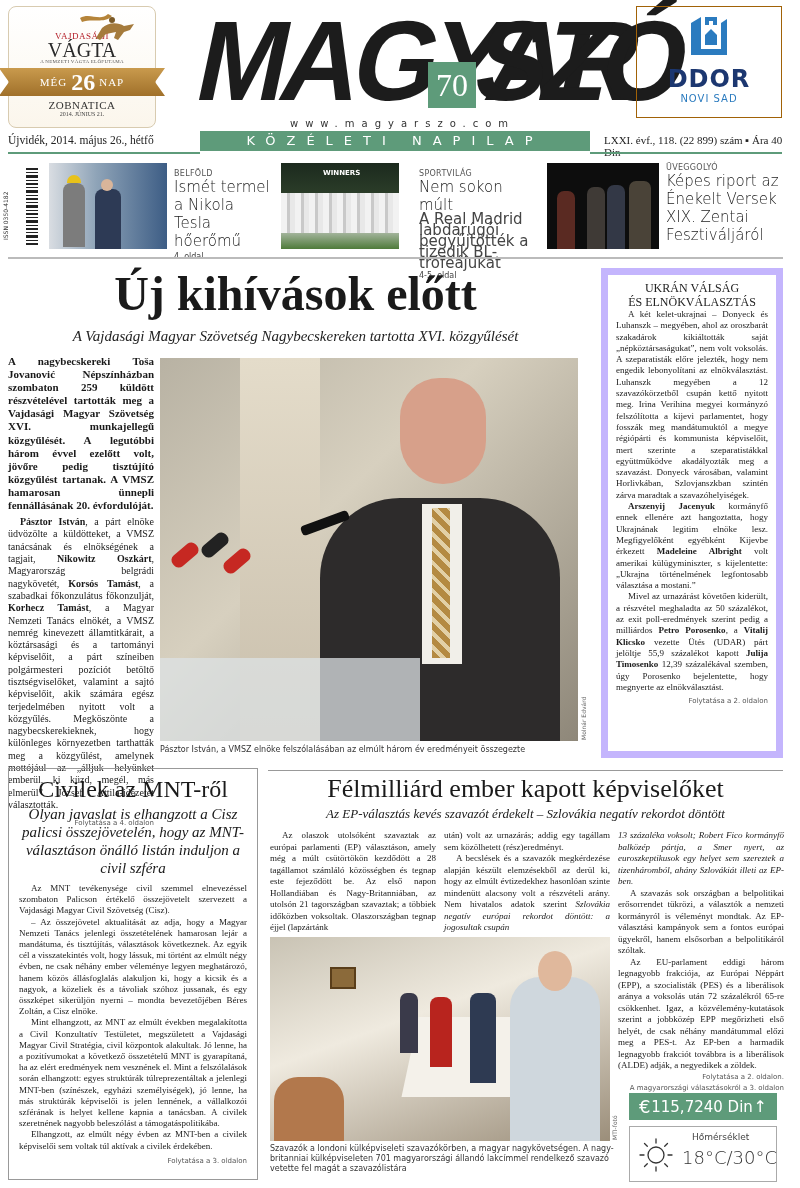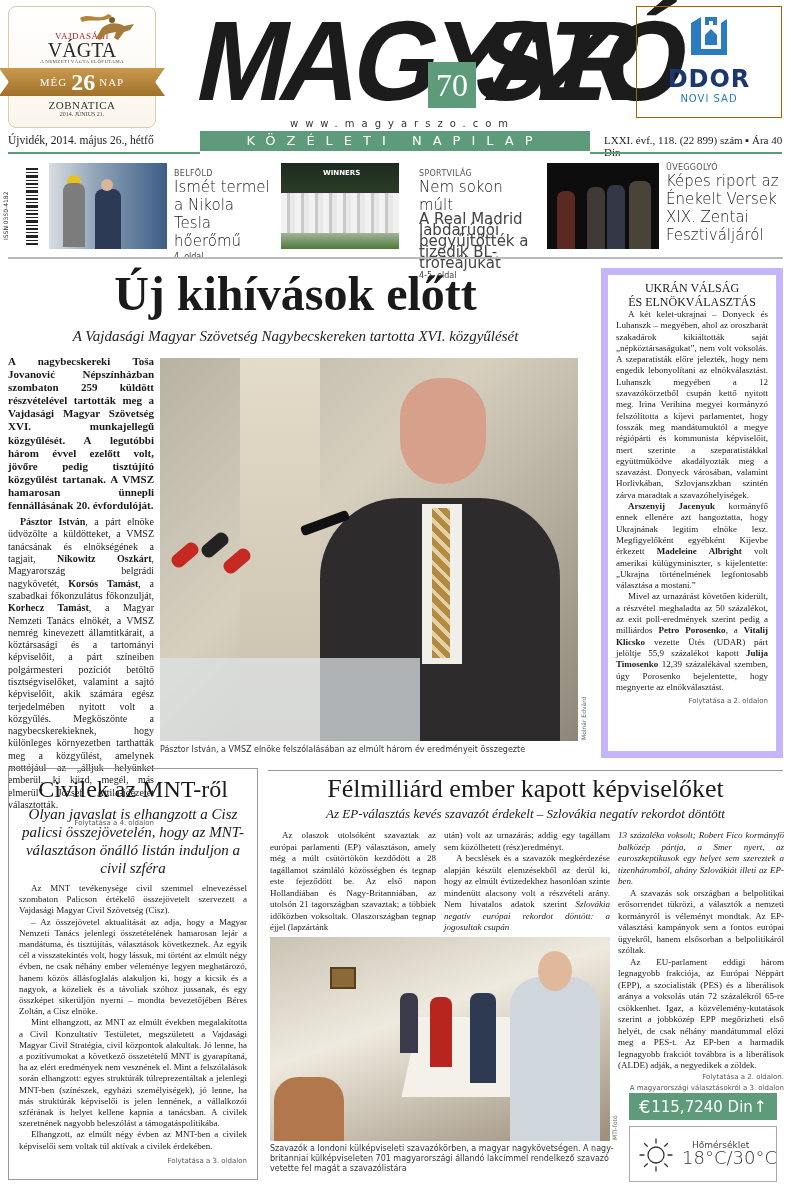--- a/index.html
+++ b/index.html
@@ -68,21 +68,21 @@
   .civil-box .body { font-size: 9px; line-height: 11.2px; text-align: justify; }
   .civil-box .body p { text-indent: 12px; }
   .ep-box { left: 268px; top: 770px; width: 515px; border-top: 1px solid #999; }
   .ep-title { left: 268px; top: 773px; width: 515px; text-align: center; font-size: 26px; line-height: 32px; }
   .ep-sub { left: 268px; top: 806px; width: 515px; text-align: center; font-style: italic; font-size: 13px; }
   .ep-col { font-size: 9px; line-height: 11.5px; text-align: justify; }
   .ep-col p { text-indent: 12px; }
   .ep-photo { left: 270px; top: 937px; width: 340px; height: 204px; background: linear-gradient(160deg,#c9c3b4 0%,#efeadf 40%,#9b8e7a 100%); overflow: hidden; }
   .euro { left: 629px; top: 1093px; width: 148px; height: 27px; background: #5e9b7a; color: #fff; font-family: "DejaVu Sans", sans-serif; font-size: 15px; display: flex; align-items: center; justify-content: space-between; padding: 0 10px; }
   .weather { left: 629px; top: 1126px; width: 148px; height: 56px; border: 1px solid #aaa; font-family: "DejaVu Sans", sans-serif; }
-  .weather .lbl { position: absolute; left: 62px; top: 13px; font-size: 9px; color: #444; }
+  .weather .lbl { position: absolute; left: 62px; top: 5px; font-size: 9px; color: #444; }
   .weather .temp { position: absolute; left: 52px; top: 20px; font-size: 18px; color: #333; font-weight: 300; }
   .credit { font-family: "DejaVu Sans", sans-serif; font-size: 6px; color: #666; transform: rotate(-90deg); transform-origin: left top; white-space: nowrap; }
   b { font-weight: bold; }
   em { font-style: italic; }
 </style>
 </head>
 <body>
 
 <div class="abs vagta">
   <div class="v1">VAJDASÁGI</div>

